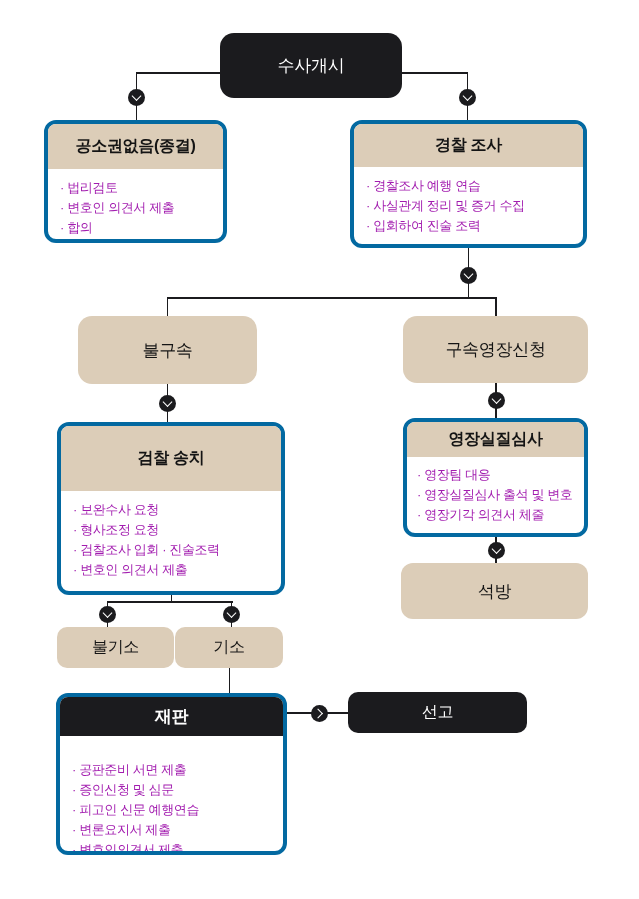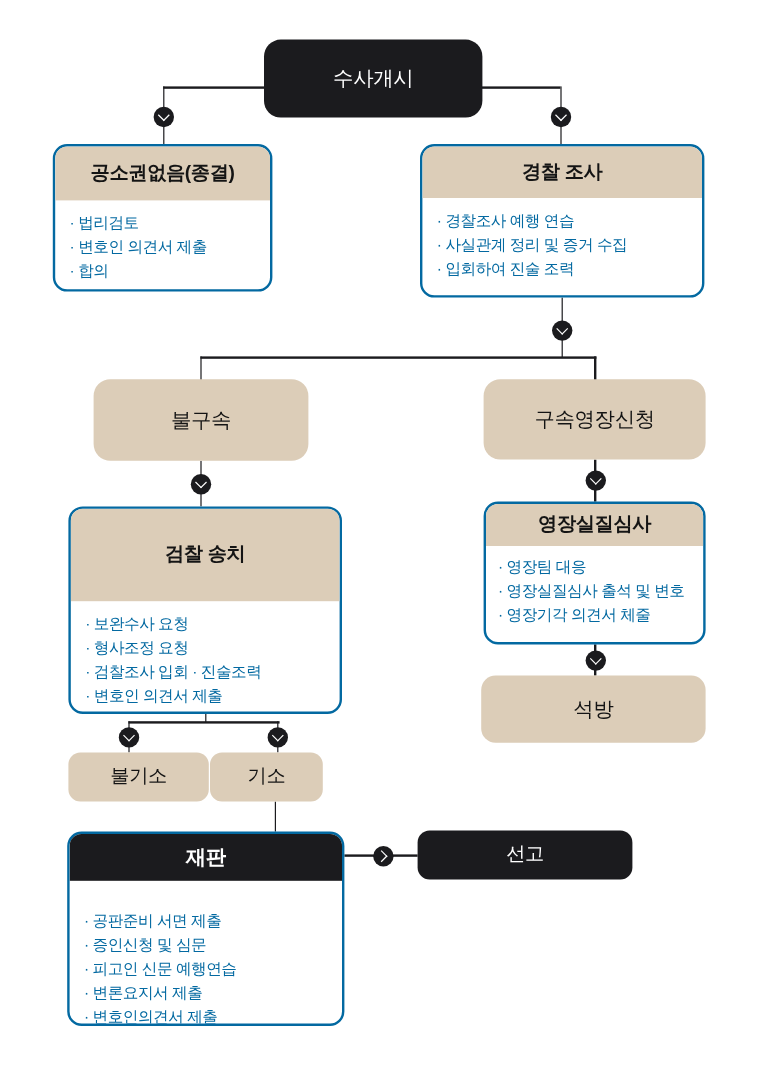--- a/index.html
+++ b/index.html
@@ -14,27 +14,27 @@
             border-right:1.8px solid #ffffff; border-bottom:1.8px solid #ffffff; }
   .chev.down i  { transform:translateY(-1.5px) rotate(45deg); }
   .chev.right i { transform:translateX(-1.5px) rotate(-45deg); }
 
   .node { position:absolute; display:flex; align-items:center; justify-content:center;
           font-weight:normal; font-size:17px; color:#141414; z-index:1; letter-spacing:-0.3px; }
   .node.black { background:#1b1b1e; color:#ffffff; border-radius:14px; }
   .node.tan   { background:#dccdb8; border-radius:14px; }
   .node.sm    { font-size:16px; border-radius:10px; }
 
-  .card { position:absolute; background:#ffffff; border:2px solid #0369a1; border-radius:12px;
+  .card { position:absolute; background:#ffffff; border:4px solid #0369a1; border-radius:12px;
           overflow:hidden; box-sizing:border-box; z-index:1; }
   .card .hd { display:flex; align-items:center; justify-content:center;
               background:#dccdb8; font-weight:bold; font-size:16px; color:#141414; letter-spacing:-0.3px; }
   .card .hd.black { background:#1b1b1e; color:#ffffff; font-size:17px; }
   .card ul { margin:0; padding:9px 12px; list-style:none; }
-  .card li { font-size:13px; line-height:20px; color:#0369a1; letter-spacing:-0.4px; white-space:nowrap; }
+  .card li { font-size:13px; line-height:20px; color:#a21caf; letter-spacing:-0.4px; white-space:nowrap; }
   .card li::before { content:"· "; }
 </style>
 </head>
 <body>
 
 <div class="canvas">
 
   <div class="line" style="left:136px; top:72px; width:84px; height:1.5px"></div>
   <div class="line" style="left:398px; top:72px; width:69px; height:1.5px"></div>
   <div class="line" style="left:135.5px; top:72px; width:1.5px; height:48px"></div>
@@ -105,21 +105,21 @@
 
   <div class="node tan" style="left:403px; top:316px; width:185px; height:67px">
     <span>구속영장신청</span>
   </div>
 
   <div class="node tan" style="left:78px; top:316px; width:179px; height:68px">
     <span>불구속</span>
   </div>
 
   <div class="card" style="left:57px; top:422px; width:228px; height:173px">
-    <div class="hd" style="height:77px">검찰 송치</div>
+    <div class="hd" style="height:65px">검찰 송치</div>
     <ul>
       <li>보완수사 요청</li>
       <li>형사조정 요청</li>
       <li>검찰조사 입회 · 진술조력</li>
       <li>변호인 의견서 제출</li>
     </ul>
   </div>
 
   <div class="card" style="left:403px; top:418px; width:185px; height:119px">
     <div class="hd" style="height:35px">영장실질심사</div>
@@ -131,21 +131,21 @@
   </div>
 
   <div class="node tan" style="left:401px; top:563px; width:187px; height:56px; border-radius:12px">
     <span>석방</span>
   </div>
 
   <div class="node tan sm" style="left:57px; top:627px; width:117px; height:41px">
     <span>불기소</span>
   </div>
 
-  <div class="node tan sm" style="left:175px; top:627px; width:94px; height:41px">
+  <div class="node tan sm" style="left:175px; top:627px; width:108px; height:41px">
     <span>기소</span>
   </div>
 
   <div class="card" style="left:56px; top:693px; width:231px; height:162px">
     <div class="hd black" style="height:39px">재판</div>
     <ul style="padding:24px 12px">
       <li>공판준비 서면 제출</li>
       <li>증인신청 및 심문</li>
       <li>피고인 신문 예행연습</li>
       <li>변론요지서 제출</li>

